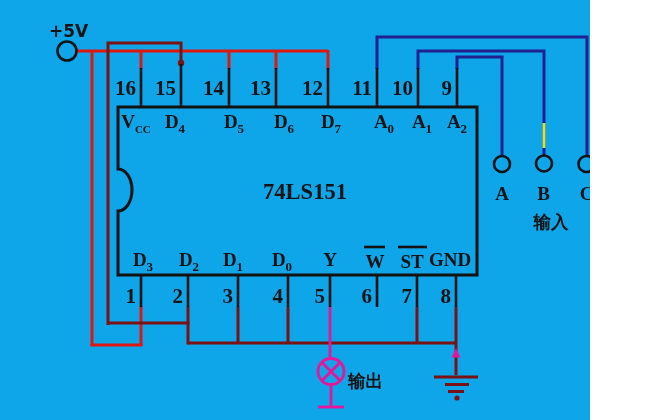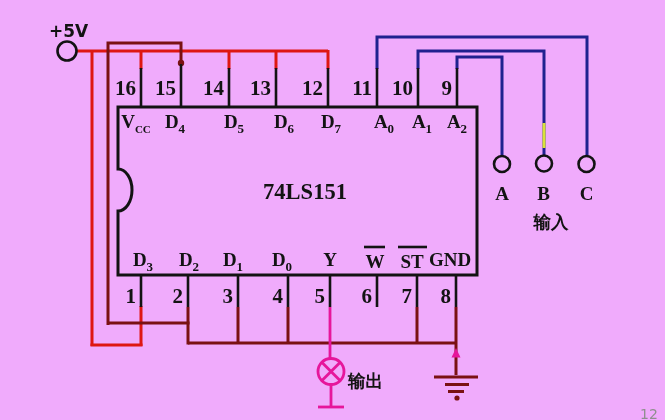--- a/index.html
+++ b/index.html
@@ -1,16 +1,16 @@
 <!DOCTYPE html>
 <html><head>
 <meta charset="utf-8">
 <style>
   html,body{margin:0;padding:0;background:#ffffff;}
-  .stage{position:relative;width:665px;height:420px;background:#f0abfc;overflow:hidden;
+  .stage{position:relative;width:590px;height:420px;background:#0ea5e9;overflow:hidden;
          font-family:"Liberation Serif","DejaVu Serif",serif;}
   svg{position:absolute;left:0;top:0;}
   
   .wr{stroke:#de1712;stroke-width:3;fill:none;}
   .wm{stroke:#7a1113;stroke-width:3;fill:none;}
   .wb{stroke:#20218f;stroke-width:3;fill:none;}
   .wp{stroke:#e6169b;stroke-width:2.8;fill:none;}
   .wy{stroke:#d9e139;stroke-width:3;fill:none;}
   .wk{stroke:#131313;stroke-width:2.6;fill:none;}
   .outline{stroke:#131313;stroke-width:3;fill:none;}

